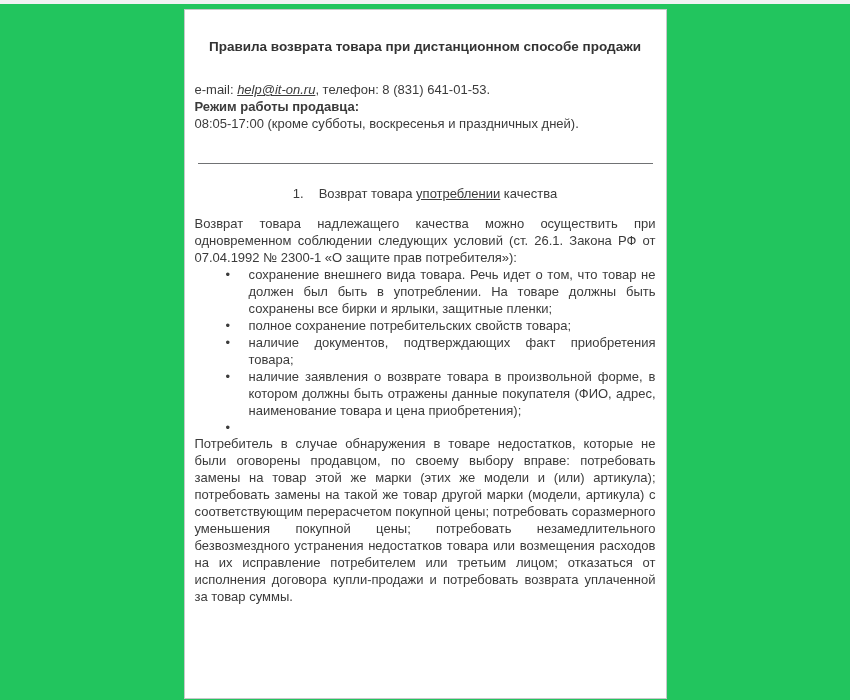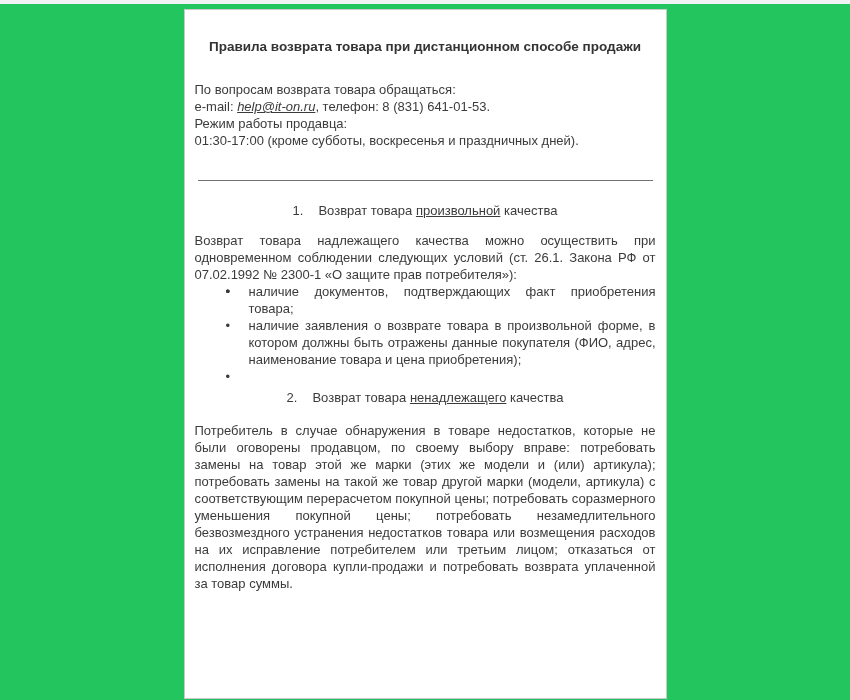--- a/index.html
+++ b/index.html
@@ -29,21 +29,21 @@
   }
   .doc-title {
     text-align: center;
     font-size: 13.5px;
     margin: 0 0 26px;
     color: #333333;
   }
   .seller-block p {
     margin: 0;
   }
-  .bold { font-weight: normal; }
+  .bold { font-weight: bold; }
   .u { text-decoration: underline; }
   a.email-link {
     color: #3b3b3b;
     text-decoration: underline;
     cursor: pointer;
     font-style: italic;
   }
   .section-divider {
     border: none;
     border-top: 1px solid #707274;
@@ -80,45 +80,41 @@
 </style>
 </head>
 <body>
 
 <div class="canvas">
   <div class="doc-page">
 
     <h1 class="doc-title">Правила возврата товара при дистанционном способе продажи</h1>
 
     <div class="seller-block">
-      <p>По вопросам возврата товара обращаться:</p>
       <p><span>e-mail: </span><a class="email-link">help@it-on.ru</a><span>, телефон: 8 (831) 641-01-53.</span></p>
       <p class="bold">Режим работы продавца:</p>
-      <p>01:30-17:00 (кроме субботы, воскресенья и праздничных дней).</p>
+      <p>08:05-17:00 (кроме субботы, воскресенья и праздничных дней).</p>
     </div>
 
     <hr class="section-divider">
 
     <div class="sec-heading">
-      <span class="sec-num">1.</span><span>Возврат товара </span><span class="u">произвольной</span><span> качества</span>
+      <span class="sec-num">1.</span><span>Возврат товара </span><span class="u">употреблении</span><span> качества</span>
     </div>
 
-    <p class="para">Возврат товара надлежащего качества можно осуществить при одновременном соблюдении следующих условий (ст. 26.1. Закона РФ от 07.02.1992 № 2300-1 «О защите прав потребителя»):</p>
+    <p class="para">Возврат товара надлежащего качества можно осуществить при одновременном соблюдении следующих условий (ст. 26.1. Закона РФ от 07.04.1992 № 2300-1 «О защите прав потребителя»):</p>
 
     <ul class="bullet-list">
-      <li><span class="bullet">•</span></li>
-      <li><span class="bullet">•</span></li>
+      <li><span class="bullet">•</span><span>сохранение внешнего вида товара. Речь идет о том, что товар не должен был быть в употреблении. На товаре должны быть сохранены все бирки и ярлыки, защитные пленки;</span></li>
+      <li><span class="bullet">•</span><span>полное сохранение потребительских свойств товара;</span></li>
       <li><span class="bullet">•</span><span>наличие документов, подтверждающих факт приобретения товара;</span></li>
       <li><span class="bullet">•</span><span>наличие заявления о возврате товара в произвольной форме, в котором должны быть отражены данные покупателя (ФИО, адрес, наименование товара и цена приобретения);</span></li>
       <li><span class="bullet">•</span></li>
     </ul>
 
     <div class="term-block">
     </div>
 
-    <div class="sec-heading sec2-heading">
-      <span class="sec-num">2.</span><span>Возврат товара </span><span class="u">ненадлежащего</span><span> качества</span>
-    </div>
 
     <p class="para body2">Потребитель в случае обнаружения в товаре недостатков, которые не были оговорены продавцом, по своему выбору вправе: потребовать замены на товар этой же марки (этих же модели и (или) артикула); потребовать замены на такой же товар другой марки (модели, артикула) с соответствующим перерасчетом покупной цены; потребовать соразмерного уменьшения покупной цены; потребовать незамедлительного безвозмездного устранения недостатков товара или возмещения расходов на их исправление потребителем или третьим лицом; отказаться от исполнения договора купли-продажи и потребовать возврата уплаченной за товар суммы.</p>
 
   </div>
 </div>
 
 </body></html>

